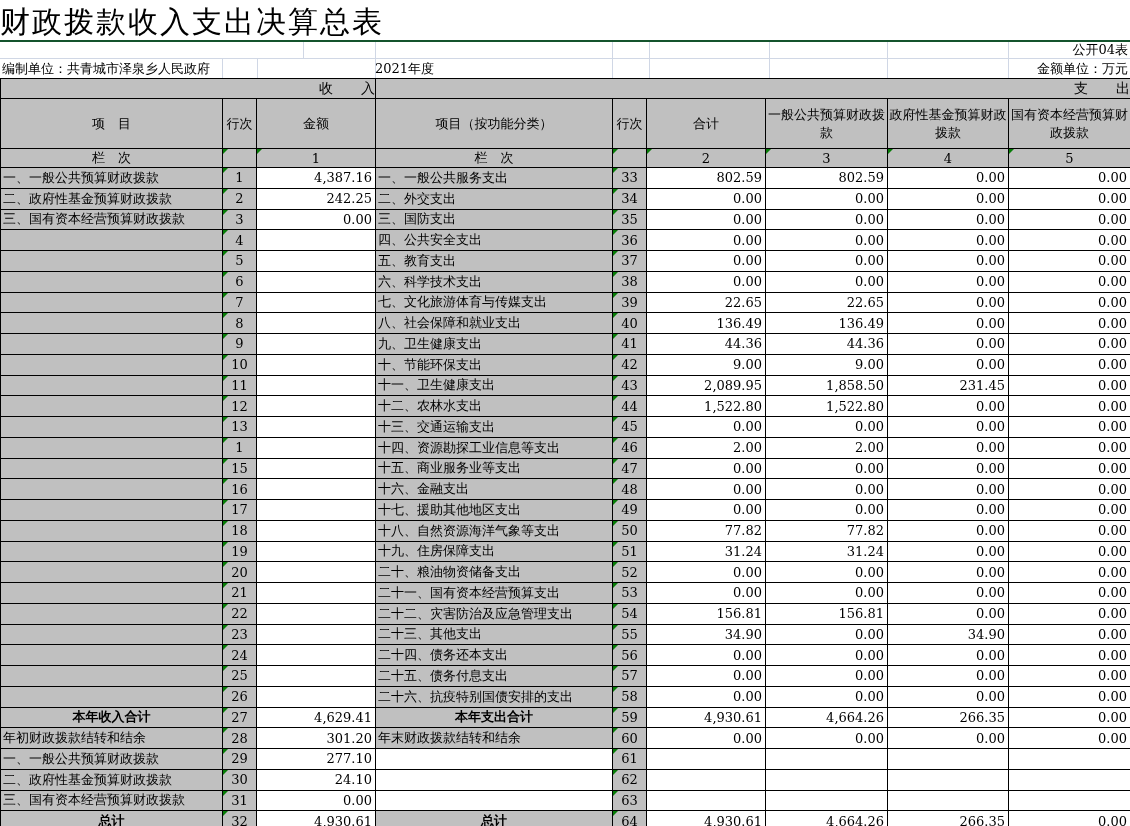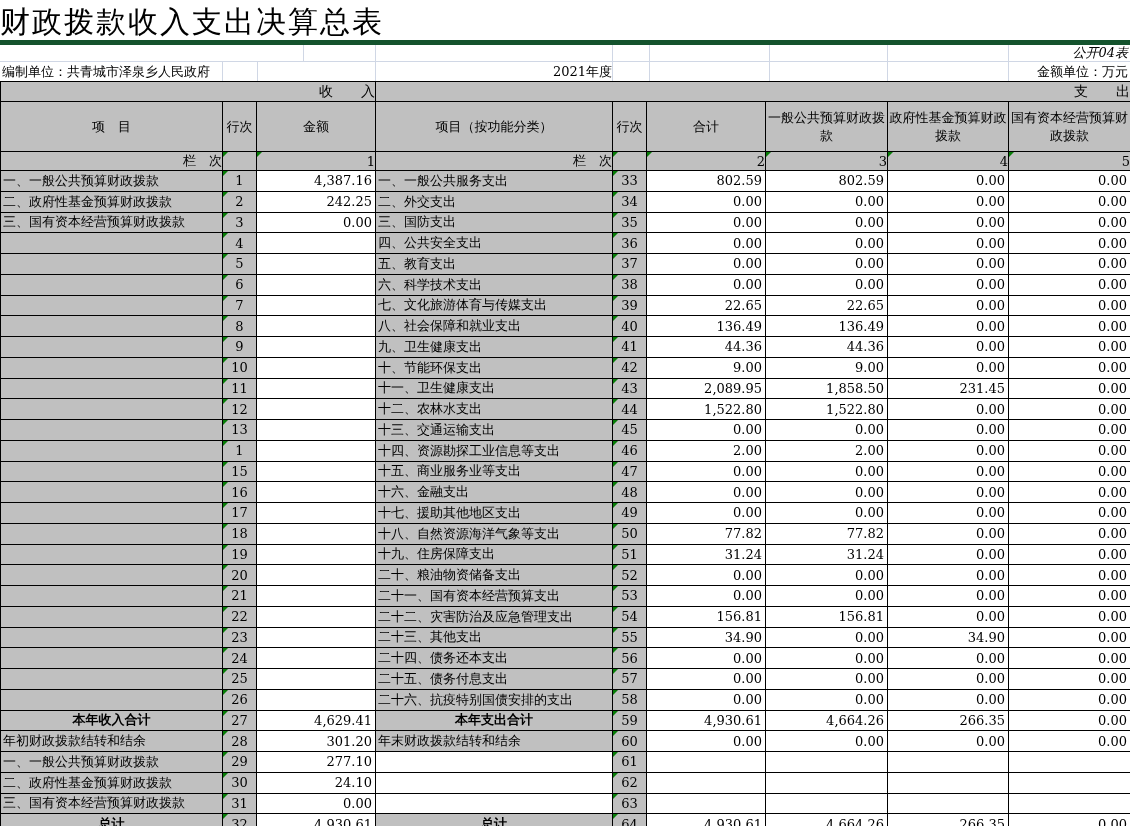--- a/index.html
+++ b/index.html
@@ -7,38 +7,38 @@
     position:relative;
     width:1130px;height:826px;
     font-family:"DejaVu Serif","Liberation Serif",serif;
     color:#000;background:#fff;overflow:hidden;
   }
   .title{
     height:40px;line-height:44px;text-align:left;
     font-size:30px;letter-spacing:2px;font-weight:500;
   }
   .inforow{position:relative;font-size:13px;}
-  .inforow1{height:16px;line-height:16px;border-top:5px solid #14532d;border-bottom:1px solid #d0d7e5;font-style:italic;}
+  .inforow1{height:16px;line-height:16px;border-top:2px solid #14532d;border-bottom:1px solid #d0d7e5;}
   .inforow2{height:19px;line-height:19px;padding-left:28px;}
   .right-txt{position:absolute;right:2px;top:0;}
   .left-txt{position:absolute;left:2px;top:0;}
-  .mid-txt{position:absolute;left:375px;width:237px;text-align:right;top:0;}
+  .mid-txt{position:absolute;left:375px;width:237px;text-align:left;top:0;}
   .vline{position:absolute;top:0;bottom:0;width:1px;background:#d0d7e5;}
   table{
     width:1130px;border-collapse:collapse;table-layout:fixed;
     font-family:"DejaVu Serif","Liberation Serif",serif;
   }
   td,th{
     border:1px solid #000;font-weight:normal;padding:0;
     overflow:hidden;white-space:nowrap;font-size:13px;
   }
   .gray{background:#c0c0c0;}
   .sec td{height:19px;text-align:right;font-size:14px;}
   .hdr td{background:#c0c0c0;text-align:center;white-space:normal;line-height:1.35;height:49px;vertical-align:middle;}
-  .lanci td{height:18px;text-align:right;}
+  .lanci td{height:18px;text-align:center;}
   .lbl{text-align:left;padding-left:2px;}
   .ctr{text-align:center;font-weight:bold;padding-left:0;}
   .amt{text-align:right;padding-right:3px;background:#fff;}
   .rc{text-align:center;}
   .tri{position:relative;}
   .tri::before{
     content:"";position:absolute;top:0;left:0;width:0;height:0;
     border-top:5px solid #077c07;border-right:5px solid transparent;
   }
   #tbody tr td{height:19.75px;}

